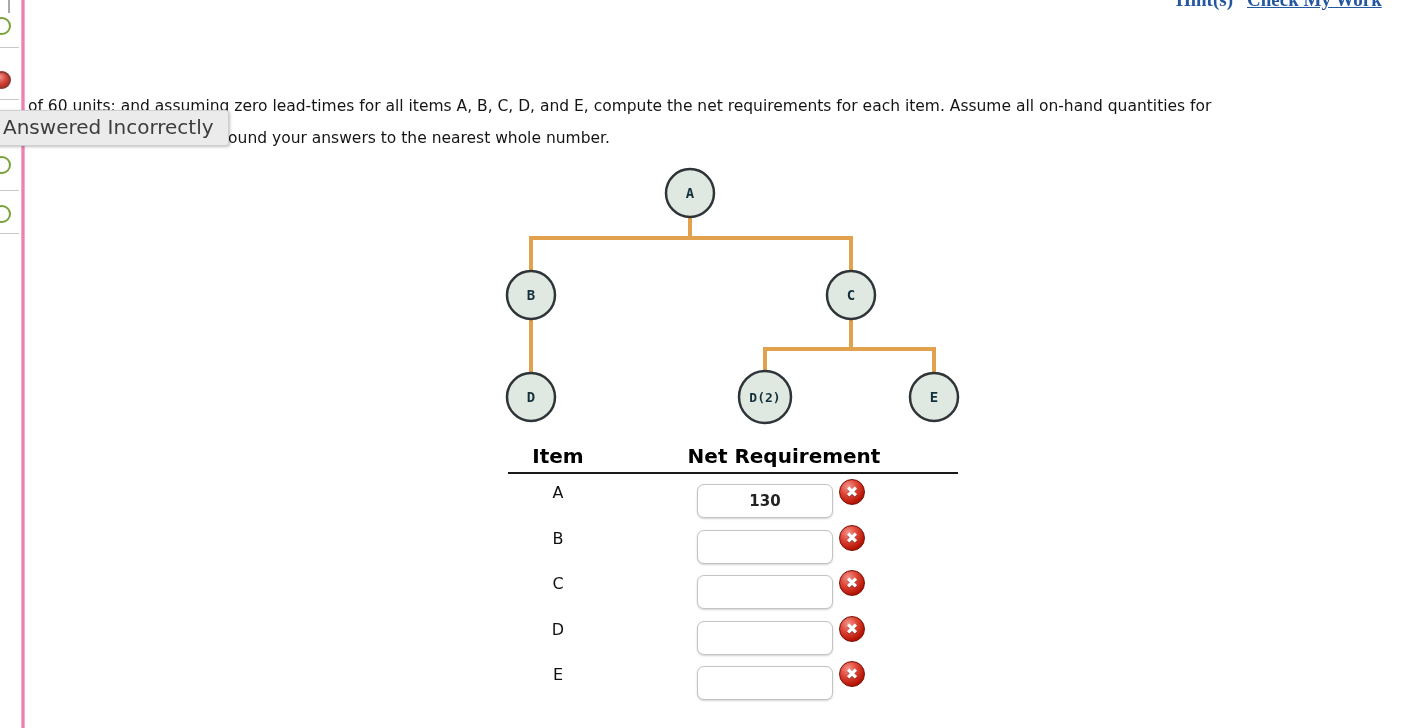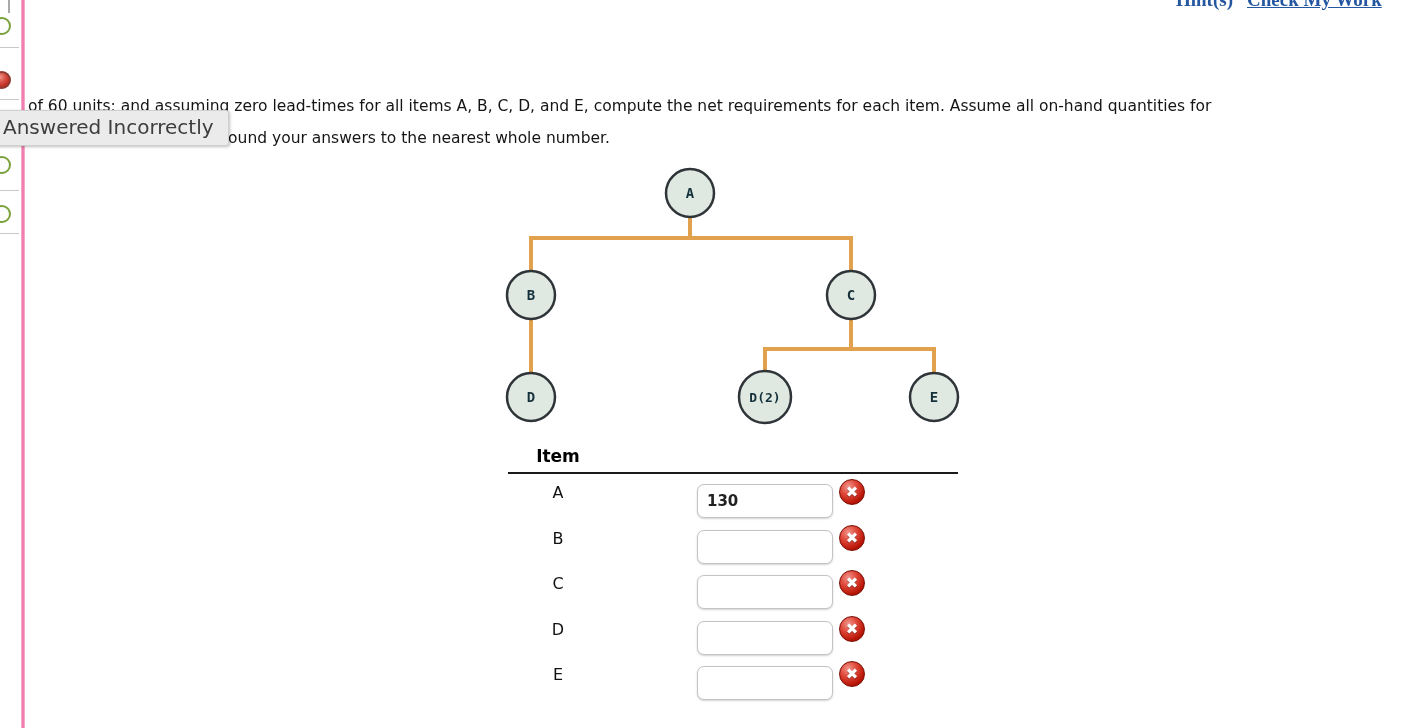--- a/index.html
+++ b/index.html
@@ -35,33 +35,33 @@
 
   
   .tree{position:absolute;left:0;top:0;width:1000px;height:440px;pointer-events:none;}
   .tree line{stroke:#e2a24d;stroke-width:4;}
   .tree circle{fill:#dfe9e2;stroke:#2e3438;stroke-width:2.5;}
   .tree text{font-family:"DejaVu Sans Mono",monospace;font-weight:bold;font-size:14px;
         fill:#14303a;text-anchor:middle;}
   .tree text.small{font-size:13px;}
 
   
-  .th{position:absolute;top:446px;height:20px;line-height:20px;font-weight:bold;font-size:17px;
+  .th{position:absolute;top:446px;height:20px;line-height:20px;font-weight:bold;font-size:20px;
         color:#000;text-align:center;}
   .th-item{left:508px;width:100px;}
   .th-net{left:659px;width:250px;}
   .th-rule{position:absolute;left:508px;top:472px;width:450px;height:2px;background:#1a1a1a;}
 
   .trow{position:absolute;left:0;width:900px;height:40px;}
   .trow .ilabel{position:absolute;left:508px;top:4px;width:100px;height:20px;line-height:20px;
         text-align:center;font-size:16px;color:#111;}
   .trow input{position:absolute;left:697px;top:5px;width:136px;height:34px;box-sizing:border-box;
         border:1px solid #c4c4c4;border-radius:7px;background:#fff;
         box-shadow:0 1px 2px rgba(0,0,0,.18);font-family:"DejaVu Sans",sans-serif;
-        font-size:15px;font-weight:bold;color:#222;text-align:left;padding:0 9px;outline:none;}
+        font-size:15px;font-weight:bold;color:#222;text-align:center;padding:0 9px;outline:none;}
   .xicon{position:absolute;left:839px;top:0;width:26px;height:26px;border-radius:50%;
         background:radial-gradient(circle at 35% 28%,#f2968c 0%,#dd4435 38%,#b61405 72%,#870e03 100%);
         border:1px solid #7b0c03;box-sizing:border-box;color:#fff;font-size:15px;font-weight:bold;
         line-height:24px;text-align:center;text-shadow:0 1px 1px rgba(0,0,0,.35);}
 </style>
 </head>
 <body>
 
 <div class="page">
 
@@ -119,20 +119,21 @@
       <circle cx="765" cy="397" r="26"></circle>
       <text x="765" y="402" class="small">D(2)</text>
     </g>
     <g>
       <circle cx="934" cy="397" r="24"></circle>
       <text x="934" y="402">E</text>
     </g>
   </svg>
 
   <div class="th th-item">Item</div>
+  <div class="th th-net">Net Requirement</div>
   <div class="th-rule"></div>
 
   <div class="trow" style="top:479px">
     <div class="ilabel">A</div>
     <input type="text" value="130" style="">
     <div class="xicon">✖</div>
   </div>
   <div class="trow" style="top:525px">
     <div class="ilabel">B</div>
     <input type="text" value="" style="">

